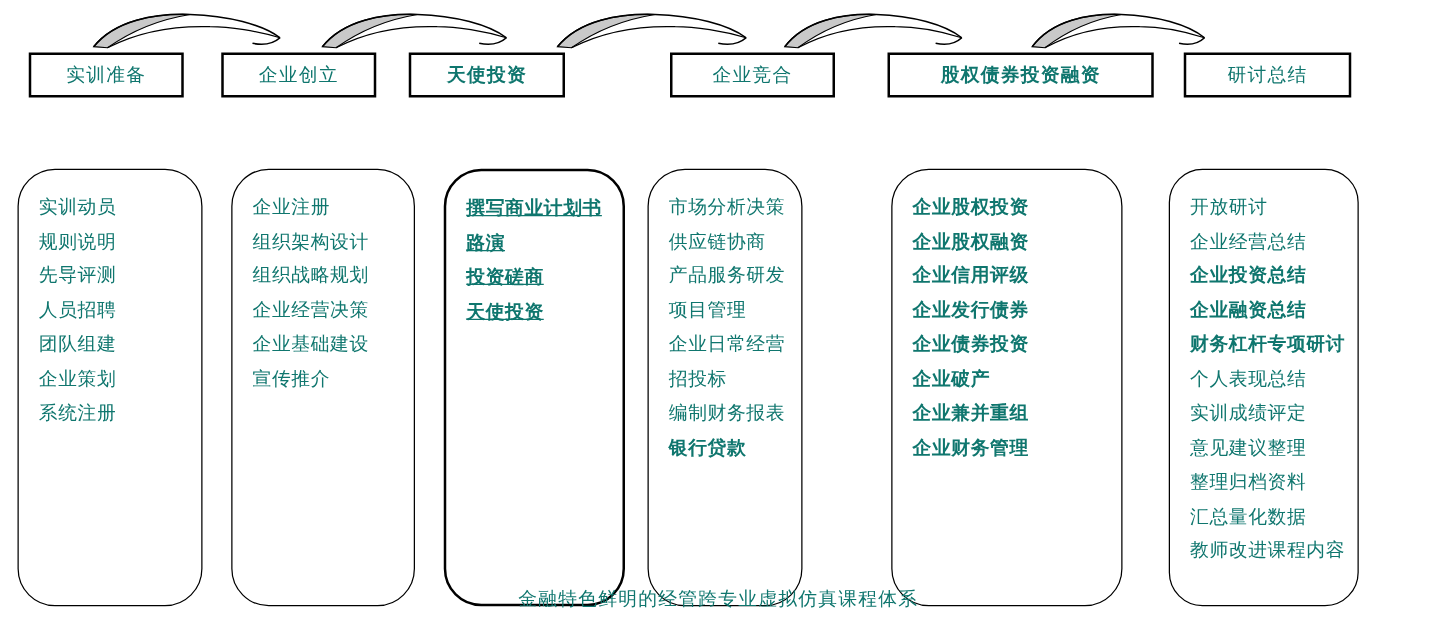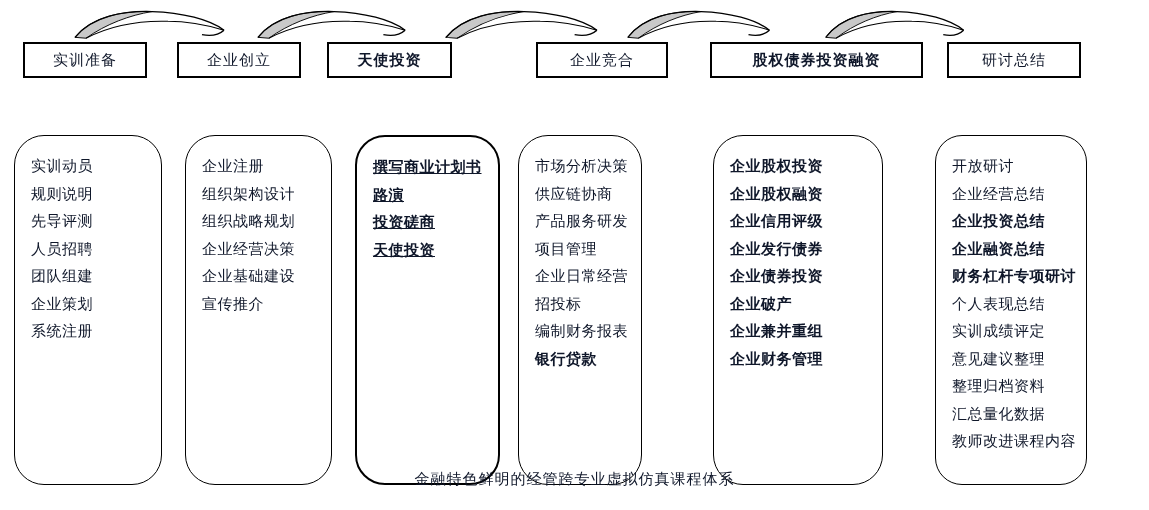--- a/index.html
+++ b/index.html
@@ -1,18 +1,18 @@
 <!DOCTYPE html>
 <html><head>
 <meta charset="utf-8">
 <style>
   html,body { margin:0; padding:0; background:#ffffff; }
   .fig {
     position:relative; width:1149px; height:510px; background:#fff;
-    font-family:"Liberation Sans", sans-serif; color:#0f172a; overflow:hidden;
+    font-family:"Liberation Sans", sans-serif; color:#0f766e; overflow:hidden;
   }
   
   .hdr {
     position:absolute; top:42px; height:36px; box-sizing:border-box;
     border:2px solid #000; background:#fff;
     display:flex; align-items:center; justify-content:center;
     font-size:15px; letter-spacing:1px; white-space:nowrap;
   }
   .hd1 { left:23px;  width:124px; }
   .hd2 { left:177px; width:124px; }
@@ -24,21 +24,21 @@
   .box {
     position:absolute; top:88px; height:350px; box-sizing:border-box;
     border:1px solid #000; border-radius:30px; background:#fff;
     padding:16px 6px 0 16px;
     margin-top:47px;
   }
   .bx1 { left:14px;  width:148px; }
   .bx2 { left:185px; width:147px; }
   .bx3 { left:355px; width:145px; border-width:2px; padding-right:15px;text-decoration:underline; }
   .bx4 { left:518px; width:124px; }
-  .bx5 { left:713px; width:170px; }
+  .bx5 { left:713px; width:185px; }
   .bx6 { left:935px; width:152px;border-radius:27px; }
   .item { font-size:15px; line-height:27.5px; letter-spacing:0.5px; }
   .item.bold { font-weight:bold; }
   
   .arrow { position:absolute; top:8px; height:32px; }
   .ar1 { left:72px;  width:160px; }
   .ar2 { left:255px; width:158px; }
   .ar3 { left:443px; width:162px; }
   .ar4 { left:625px; width:152px; }
   .ar5 { left:823px; width:148px; }

